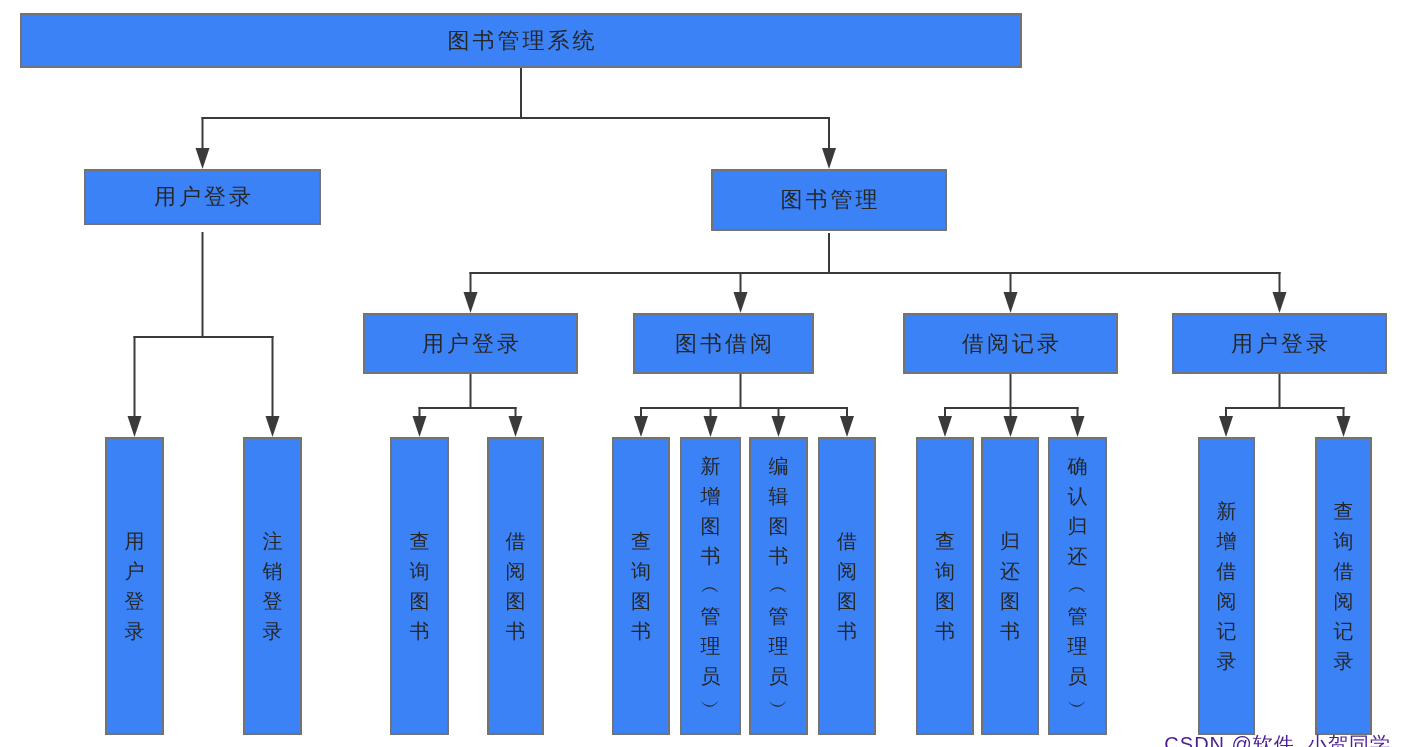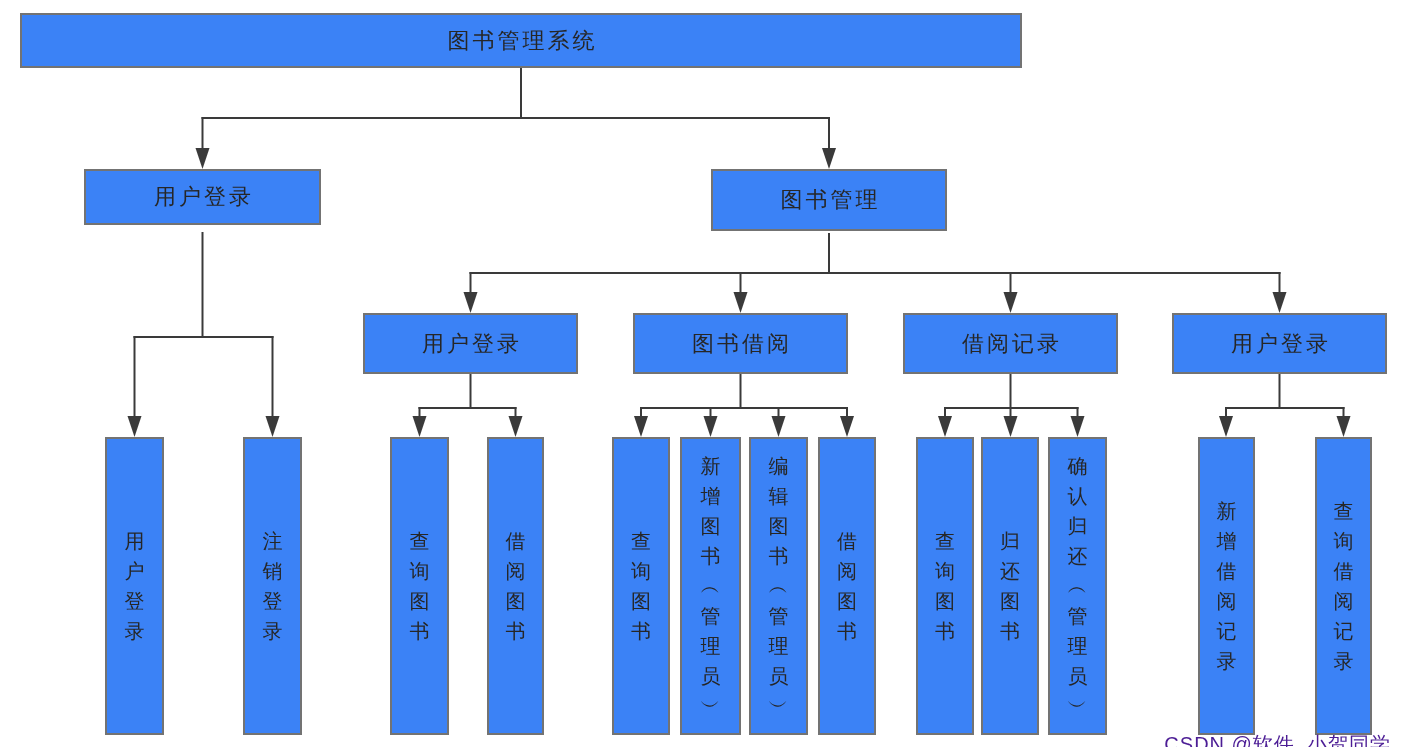--- a/index.html
+++ b/index.html
@@ -121,21 +121,21 @@
       <path d="M1343.5 437 l-7 -21 h14 z"></path>
     </g>
   </svg>
 
   <div class="box h" style="left:20px;top:13px;width:1002px;height:55px">图书管理系统</div>
 
   <div class="box h" style="left:84px;top:169px;width:237px;height:56px">用户登录</div>
   <div class="box h" style="left:711px;top:169px;width:236px;height:62px">图书管理</div>
 
   <div class="box h" style="left:363px;top:313px;width:215px;height:61px">用户登录</div>
-  <div class="box h" style="left:633px;top:313px;width:215px;height:61px">图书借阅</div>
+  <div class="box h" style="left:633px;top:313px;width:181px;height:61px">图书借阅</div>
   <div class="box h" style="left:903px;top:313px;width:215px;height:61px">借阅记录</div>
   <div class="box h" style="left:1172px;top:313px;width:215px;height:61px">用户登录</div>
 
   <div class="box vbox" style="left:105px;top:437px;width:59px;height:298px">
       <span>用</span>
       <span>户</span>
       <span>登</span>
       <span>录</span>
     </div>
   <div class="box vbox" style="left:243px;top:437px;width:59px;height:298px">

